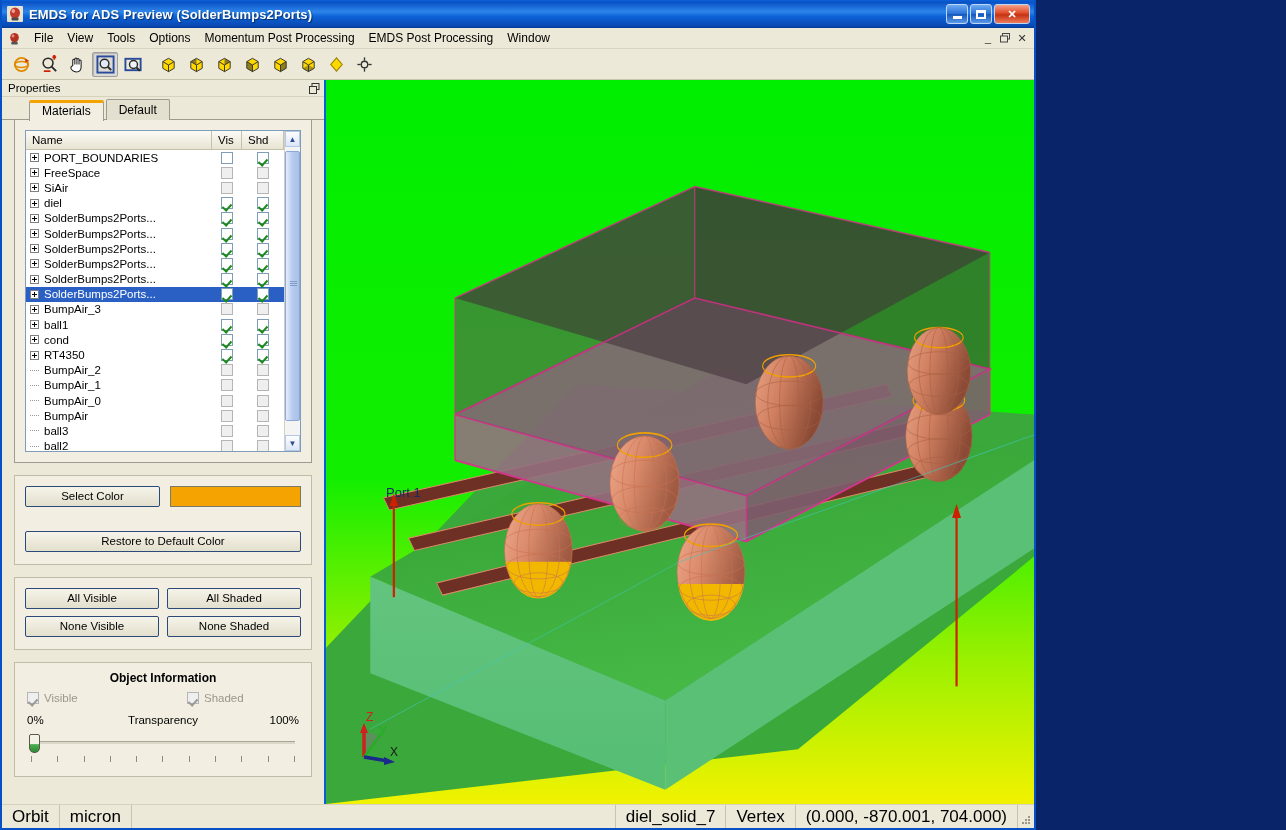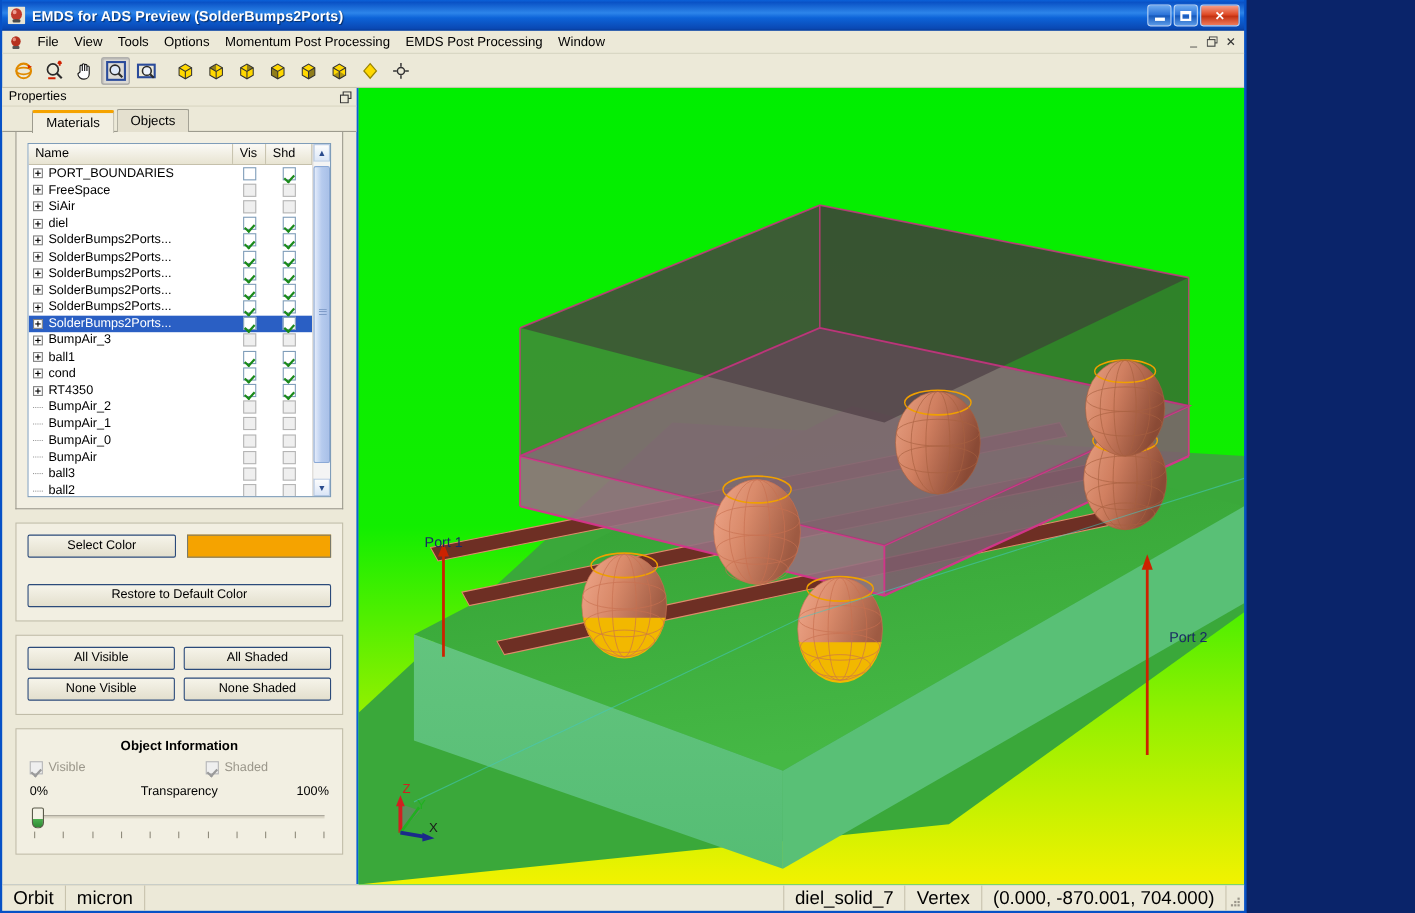--- a/index.html
+++ b/index.html
@@ -6,21 +6,21 @@
   html, body {
     margin: 0; padding: 0;
     width: 1286px; height: 830px;
     overflow: hidden;
     font-family: "Liberation Sans", sans-serif;
     font-size: 12px;
     background: #0a246a;
   }
   #app {
     position: relative;
-    width: 1133px; height: 830px;
+    width: 1036px; height: 830px;
     background: #0a5fd4;
     display: flex; flex-direction: column;
     border: 2px solid #0751c6;
     border-top: none;
   }
 
   
   #titlebar {
     height: 28px; flex: 0 0 28px;
     background: linear-gradient(180deg,#0b60d8 0%,#0a52c6 8%,#2d85ea 42%,#0d63d8 58%,#0a49b4 92%,#073a96 100%);
@@ -494,21 +494,21 @@
         <span class="cap-btn">
           <svg width="11" height="11" viewBox="0 0 11 11">
             <rect x="3" y="0.5" width="7" height="6" fill="none" stroke="#333"></rect>
             <rect x="0.5" y="3.5" width="7" height="7" fill="#ece9d8" stroke="#333"></rect>
           </svg>
         </span>
       </div>
 
       <div class="tabstrip">
         <div class="tab active">Materials</div>
-        <div class="tab">Objects</div>
+        <div class="tab">Default</div>
       </div>
 
       <div class="tabbody">
         <div class="listwrap">
           <div class="listinner">
             <div class="listcols">
               <div class="lhead">
                 <div class="lh-name">Name</div>
                 <div class="lh-vis">Vis</div>
                 <div class="lh-shd">Shd</div>

